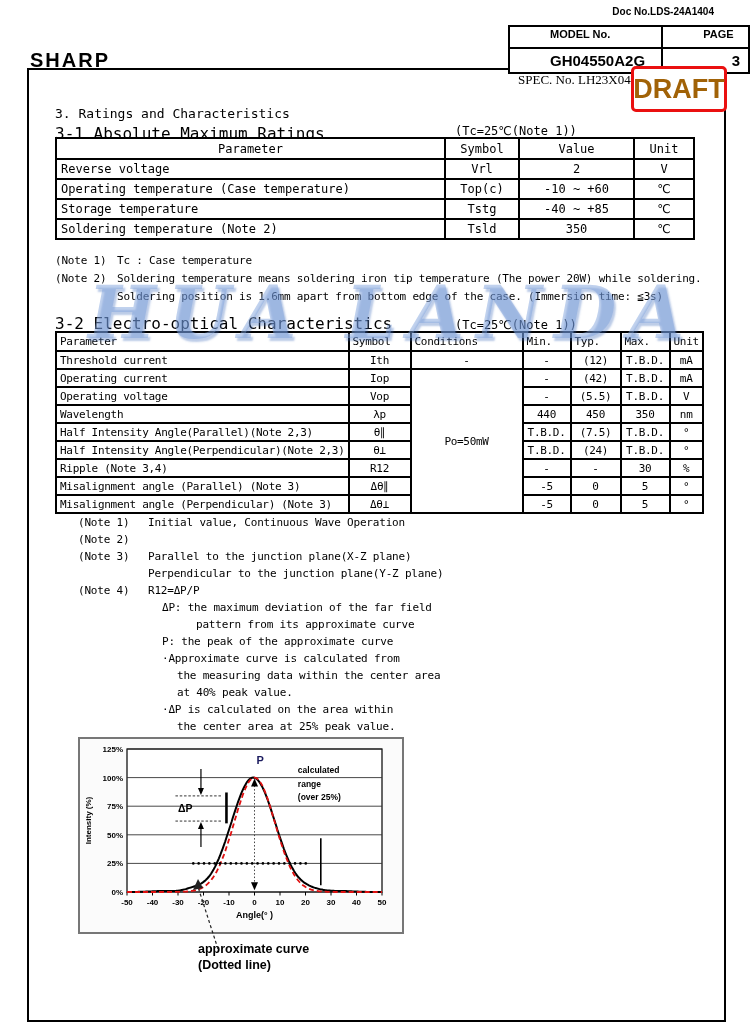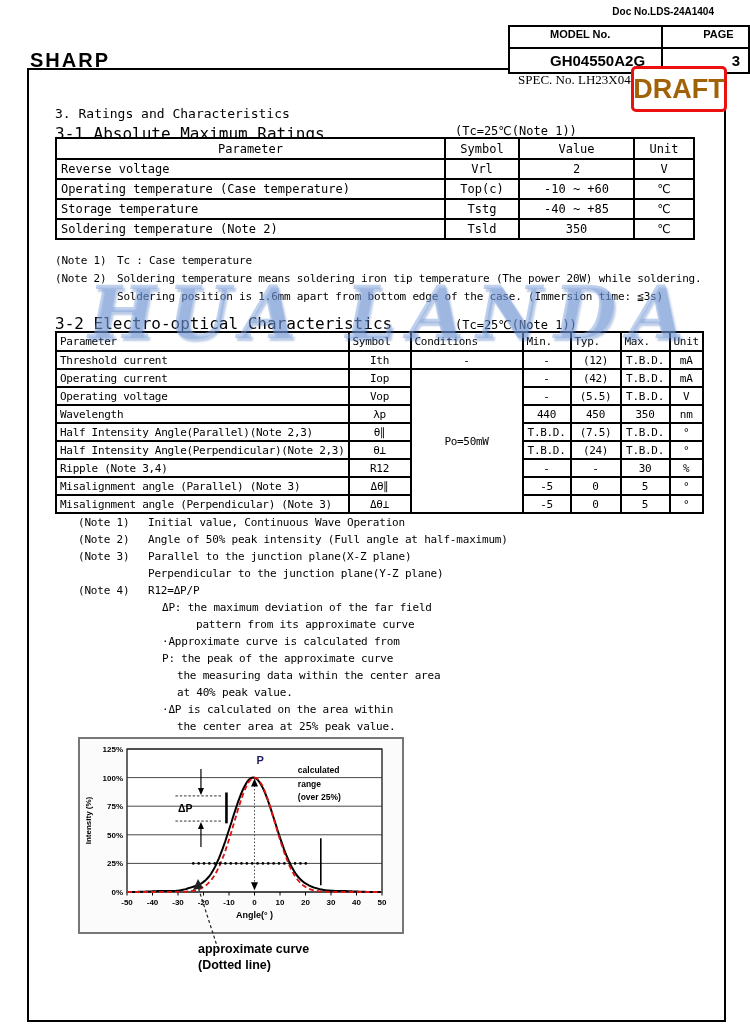--- a/index.html
+++ b/index.html
@@ -258,35 +258,34 @@
     </tbody>
 </table>
 
 <div class="abs" id="notes2">
     <div class="note-row">
       <span class="ntag">(Note 1)</span>
       <span>Initial value, Continuous Wave Operation</span>
     </div>
     <div class="note-row">
       <span class="ntag">(Note 2)</span>
-      <span>Angle of 50% peak intensity (Full angle at half-maximum)</span>
     </div>
     <div class="note-row">
       <span class="ntag">(Note 3)</span>
       <span>Parallel to the junction plane(X-Z plane)</span>
     </div>
     <div class="lv1">Perpendicular to the junction plane(Y-Z plane)</div>
     <div class="note-row">
       <span class="ntag">(Note 4)</span>
       <span>R12=ΔP/P</span>
     </div>
     <div class="lv2">ΔP:  the maximum deviation of the far field</div>
     <div class="lv3">pattern from its approximate curve</div>
+    <div class="lv2">P:  the peak of the approximate curve</div>
     <div class="lv2">·Approximate curve is calculated from</div>
-    <div class="lv2">P:  the peak of the approximate curve</div>
     <div class="lv4">the measuring data within the center area</div>
     <div class="lv4">at 40% peak value.</div>
     <div class="lv2">·ΔP is calculated on the area within</div>
     <div class="lv4">the center area at 25% peak value.</div>
   </div>
 
 <div class="abs" id="chart-box">
   <svg id="chart-svg" width="322" height="193" viewBox="0 0 322 193">
       <rect x="47" y="10" width="255" height="143" fill="#ffffff" stroke="#000" stroke-width="1.2"></rect>
       <line x1="47" y1="153" x2="302" y2="153" stroke="#333" stroke-width="0.9"></line>

